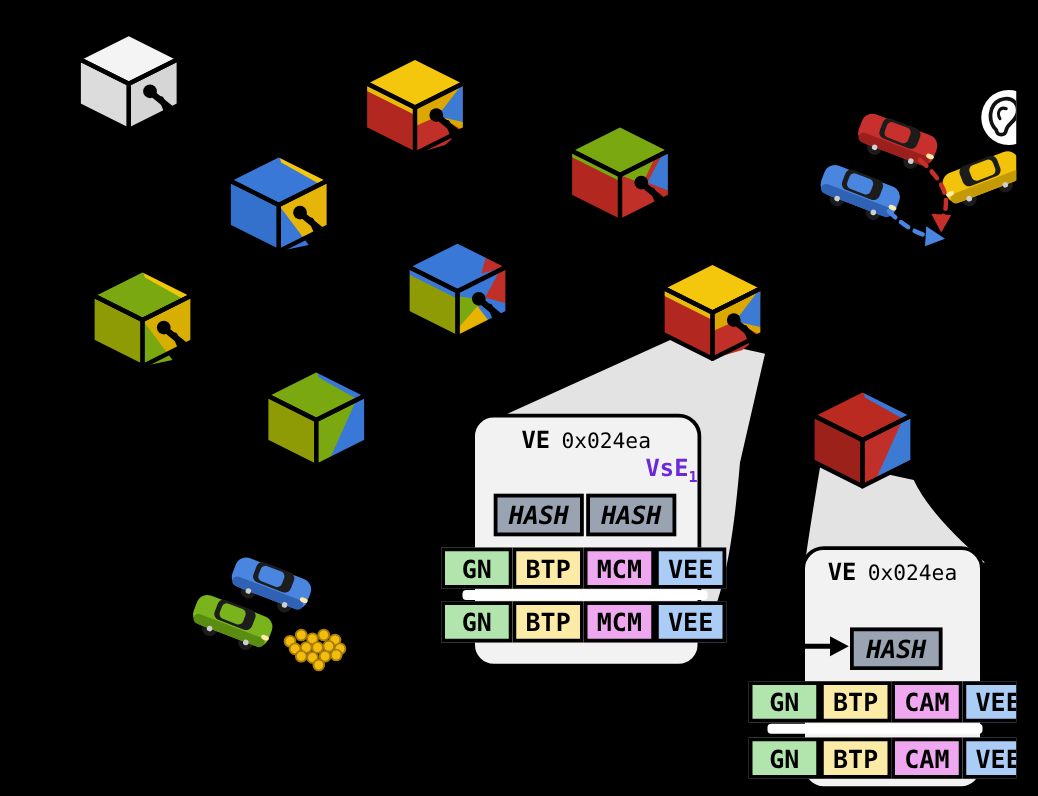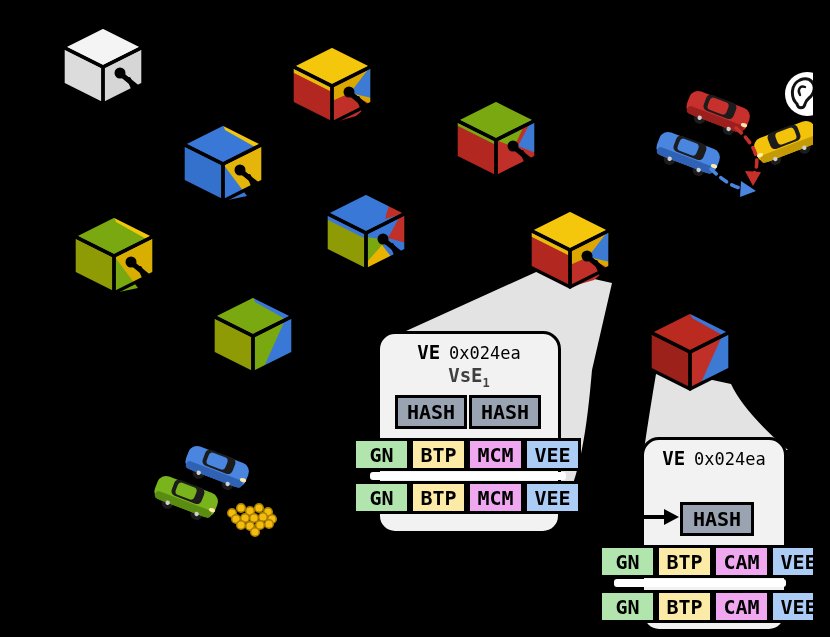--- a/index.html
+++ b/index.html
@@ -4,23 +4,23 @@
 <style>
   html,body{margin:0;padding:0;background:#000;}
   .stage{position:relative;width:813px;height:637px;background:#000;overflow:hidden;
          font-family:"DejaVu Sans Mono",monospace;}
   #scene-svg{position:absolute;left:0;top:0;z-index:1;}
   .callout{position:absolute;z-index:2;background:#f2f2f2;border:3px solid #000;
            border-radius:18px;box-sizing:border-box;}
   .ctitle{margin-top:7px;text-align:center;white-space:nowrap;color:#000;}
   .ve{font-size:19px;font-weight:600;}
   .hex{font-size:17px;margin-left:9px;font-weight:500;}
-  .cname{text-align:center;font-size:19px;font-weight:600;color:#404040;margin-top:1px;}
+  .cname{text-align:right;font-size:19px;font-weight:600;color:#6d28d9;margin-top:1px;}
   .cname sub{font-size:12px;}
-  .hashwrap{position:absolute;display:flex;gap:2px;}
+  .hashwrap{position:absolute;display:flex;gap:2px;font-style:italic;}
   .blockrow{position:absolute;display:flex;z-index:3;}
   .blk{width:57px;height:33px;box-sizing:border-box;border:3px solid #000;
        display:flex;align-items:center;justify-content:center;
        font-size:20px;font-weight:600;color:#000;background:#ddd;}
   .blk.hash{width:72px;height:34px;}
   .rowgap{position:absolute;height:8px;background:#fff;border-radius:3px;z-index:3;}
   .hasharrow{position:absolute;z-index:4;}
 </style>
 </head>
 <body>

